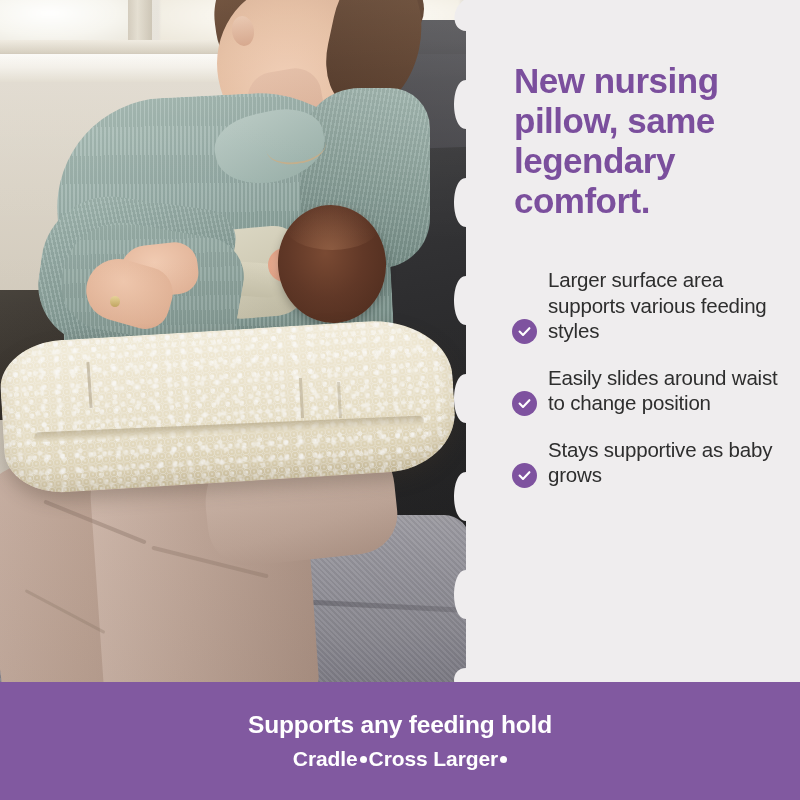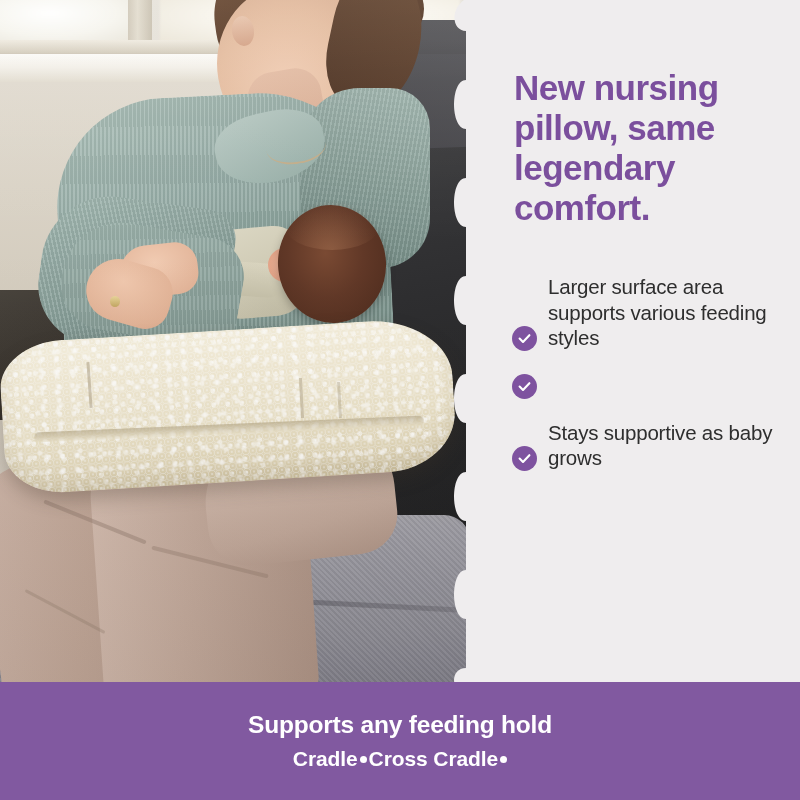--- a/index.html
+++ b/index.html
@@ -320,21 +320,21 @@
   }
 
   
   #wave-mask{
     position:absolute; left:420px; top:0; width:70px; height:692px;
     pointer-events:none;
   }
 
   
   #panel{
-    position:absolute; left:466px; top:10px; width:334px; height:690px;
+    position:absolute; left:466px; top:3px; width:334px; height:690px;
     background:#EFEDEE;
   }
   #headline{
     position:absolute; left:48px; top:58px; width:268px;
     color:#7B4F9D;
     font-size:35px; line-height:40px;
     font-weight:bold; letter-spacing:-.5px;
   }
   #bullets{
     position:absolute; left:46px; top:264px; width:272px;
@@ -471,37 +471,38 @@
         </span>
         <span class="btext">Larger surface area supports various feeding styles</span>
       </li>
 
       <li class="bullet">
         <span class="chk">
           <svg width="15" height="15" viewBox="0 0 15 15" aria-hidden="true">
             <path d="M2.6 7.6 L6 11 L12.4 4.2" fill="none" stroke="#FFFFFF" stroke-width="2.1" stroke-linecap="round" stroke-linejoin="round"></path>
           </svg>
         </span>
+        <span class="btext">Easily slides around waist to change position</span>
       </li>
 
       <li class="bullet">
         <span class="chk">
           <svg width="15" height="15" viewBox="0 0 15 15" aria-hidden="true">
             <path d="M2.6 7.6 L6 11 L12.4 4.2" fill="none" stroke="#FFFFFF" stroke-width="2.1" stroke-linecap="round" stroke-linejoin="round"></path>
           </svg>
         </span>
         <span class="btext">Stays supportive as baby grows</span>
       </li>
 
     </ul>
   </div>
 
   <div id="footer">
     <div id="foot-title">Supports any feeding hold</div>
     <div id="foot-sub">
       <span>Cradle</span>
       <span class="dot-sep"></span>
-      <span>Cross Cradle</span>
+      <span>Cross Larger</span>
       <span class="dot-sep"></span>
     </div>
   </div>
 
 </div>
 
 </body></html>

